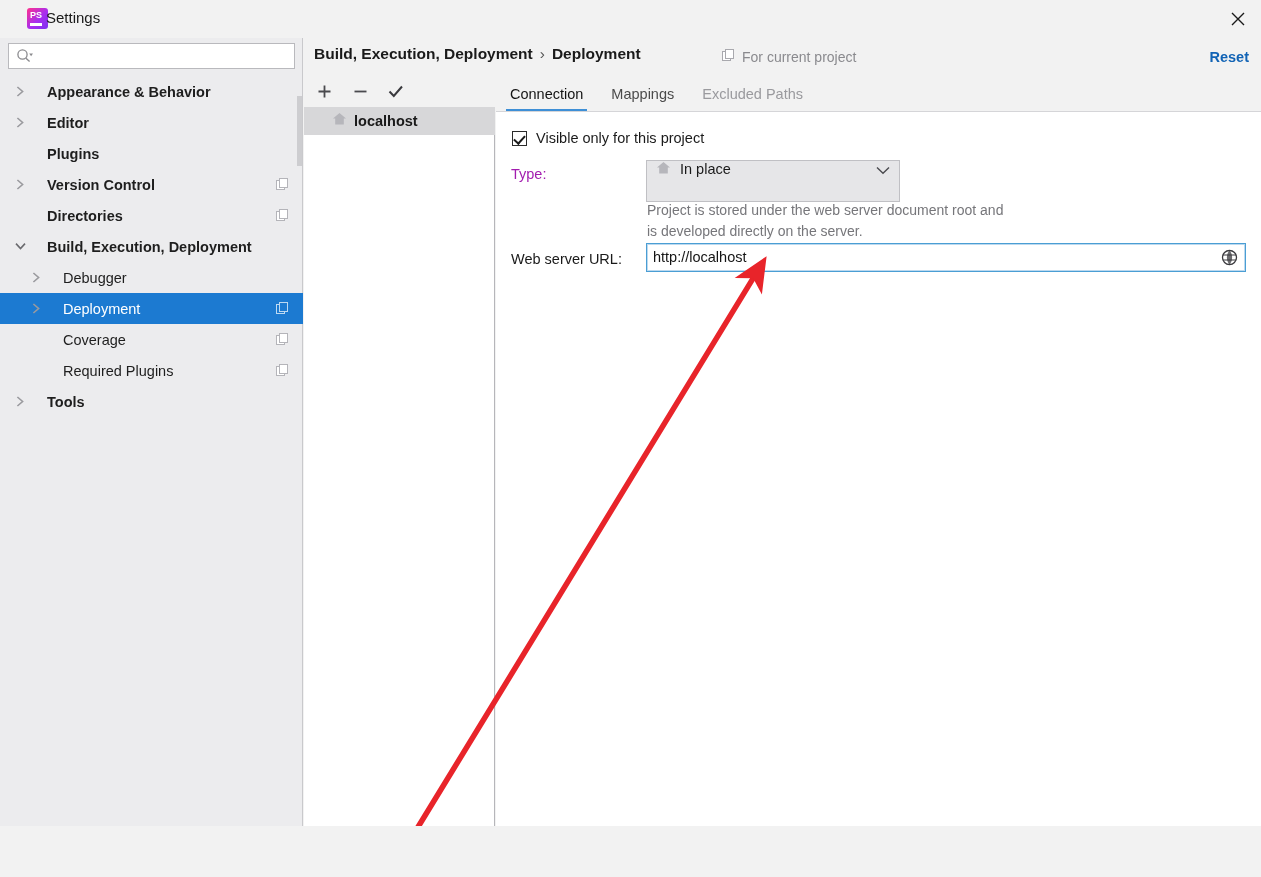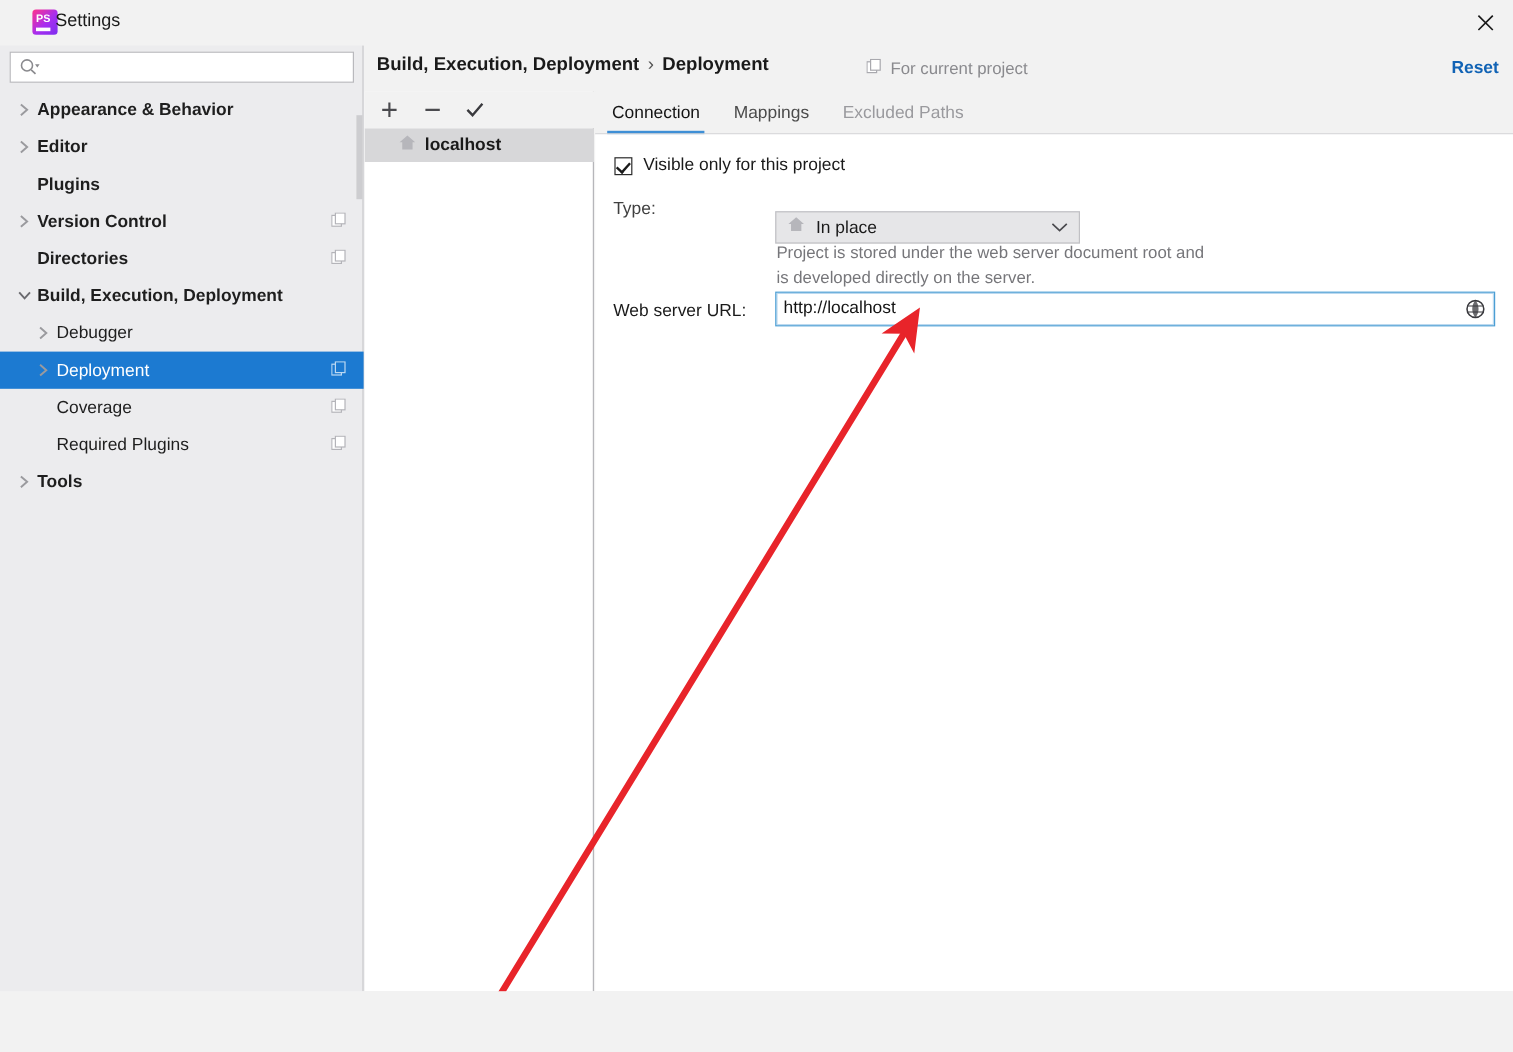--- a/index.html
+++ b/index.html
@@ -69,21 +69,21 @@
   .tree { position: absolute; left: 0; top: 38px; width: 303px; }
   .tree-item {
     position: relative; height: 31px; display: flex; align-items: center;
     padding-left: 12px; cursor: default; user-select: none;
   }
   .tree-item .arrow {
     width: 16px; height: 31px; display: flex;
     align-items: center; justify-content: center; flex: 0 0 16px;
   }
   .tree-item .arrow.spacer { visibility: hidden; }
-  .tree-item .lbl { font-size: 14.5px; color: #1e1e1e; margin-left: 3px; }
+  .tree-item .lbl { font-size: 14.5px; color: #1e1e1e; margin-left: 19px; }
   .tree-item.bold .lbl { font-weight: bold; }
   .tree-item.depth1 { padding-left: 28px; }
   .tree-item.selected { background: #1c7ad1; }
   .tree-item.selected .lbl { color: #ffffff; }
   .copy-badge { position: absolute; right: 14px; top: 8px; }
   .scroll-track {
     position: absolute; right: 0; top: 0; width: 4px; height: 788px;
     background: transparent;
   }
   .scroll-thumb {
@@ -165,26 +165,26 @@
     position: relative;
   }
   .chkbox::after {
     content: ""; position: absolute; left: 3px; top: 1px;
     width: 5px; height: 9px; border: solid #1a1a1a;
     border-width: 0 2px 2px 0; transform: rotate(42deg);
   }
   .chk-row .lab { font-size: 14.5px; color: #1a1a1a; }
 
   .type-label {
-    position: absolute; left: 15px; top: 54px; font-size: 14.5px; color: #404040;
+    position: absolute; left: 15px; top: 54px; font-size: 14.5px; color: #a21caf;
   }
   .combo {
-    position: absolute; left: 150px; top: 48px; width: 254px; height: 27px;
+    position: absolute; left: 150px; top: 48px; width: 254px; height: 42px;
     background: #e6e6e8; border: 1px solid #c0c0c4;
-    display: flex; align-items: center; margin-top: 16px;
+    display: flex; align-items: flex-start;
   }
   .combo .home { margin-left: 9px; }
   .combo .val { font-size: 14.5px; color: #1a1a1a; margin-left: 9px; flex: 1; }
   .combo .chev { margin-right: 9px; }
 
   .hint {
     position: absolute; left: 151px; top: 88px; width: 500px;
     font-size: 14px; color: #76767a; line-height: 21px;
   }
 

